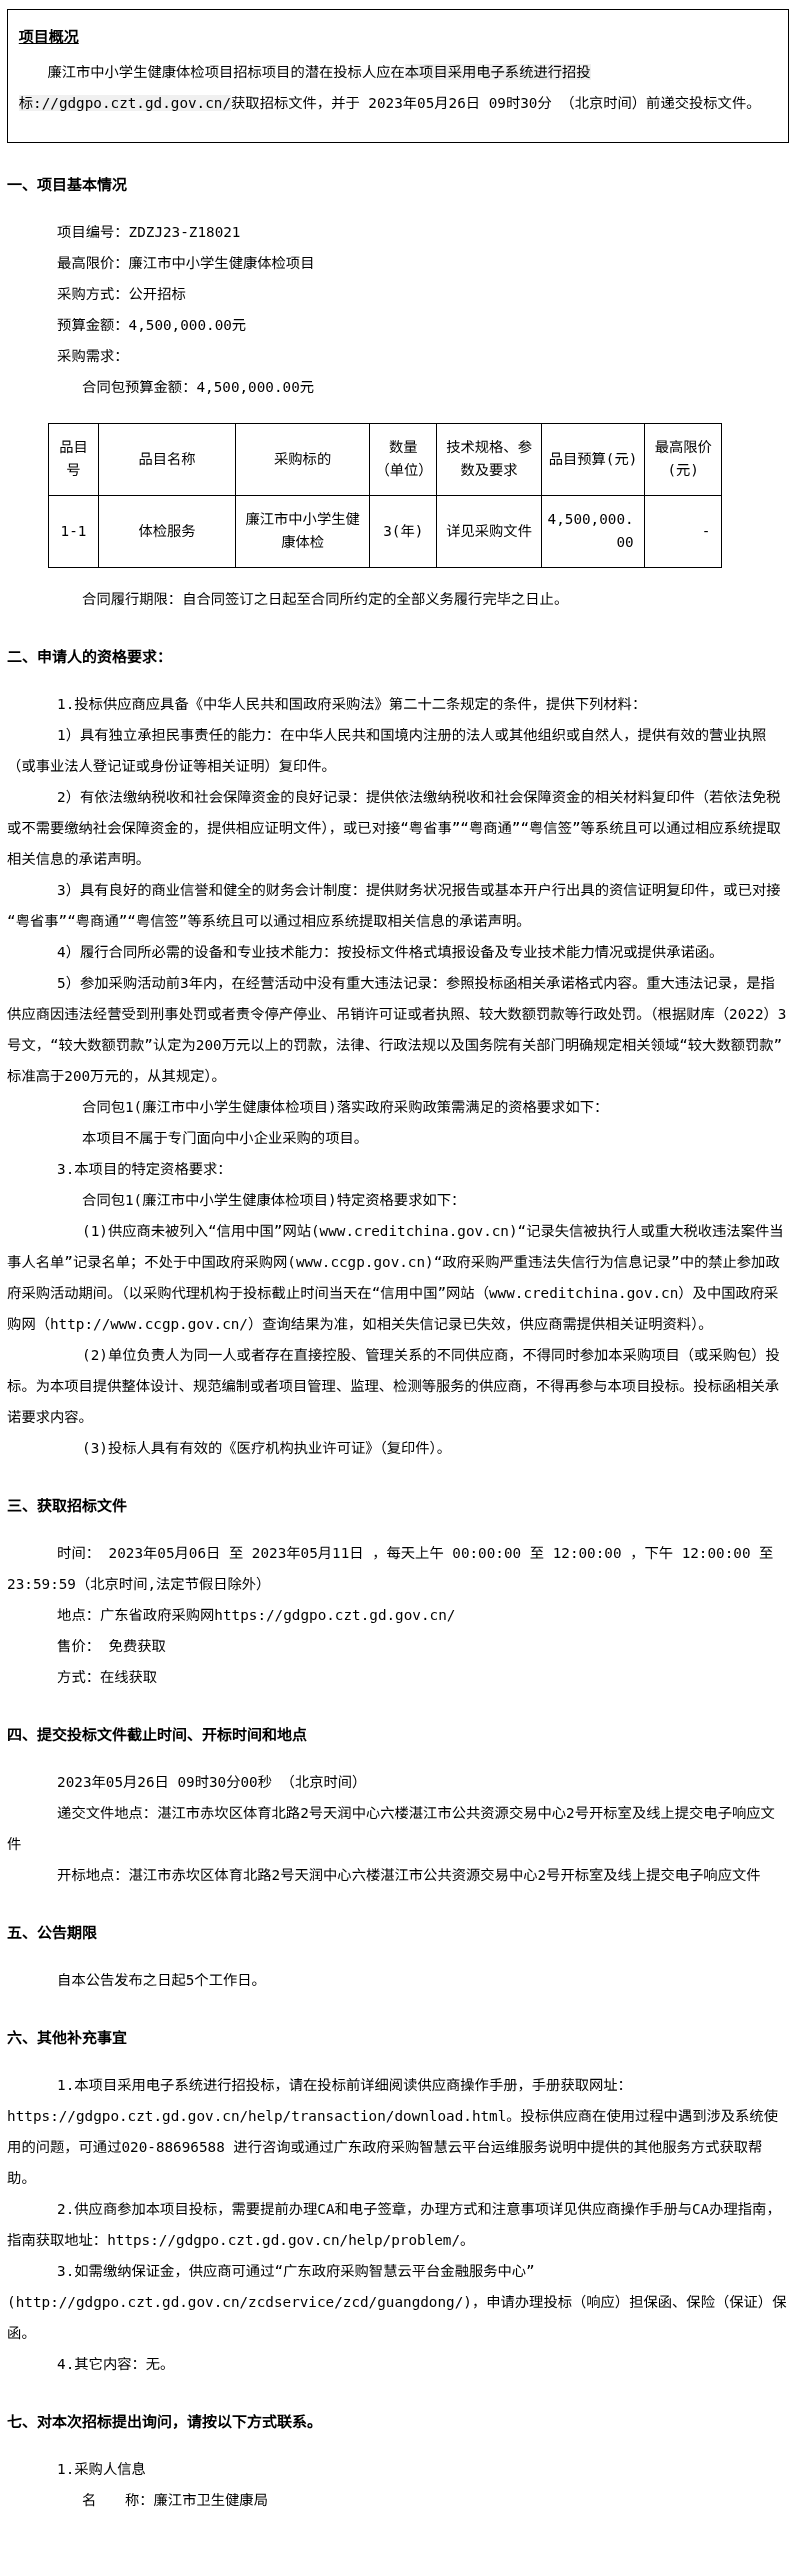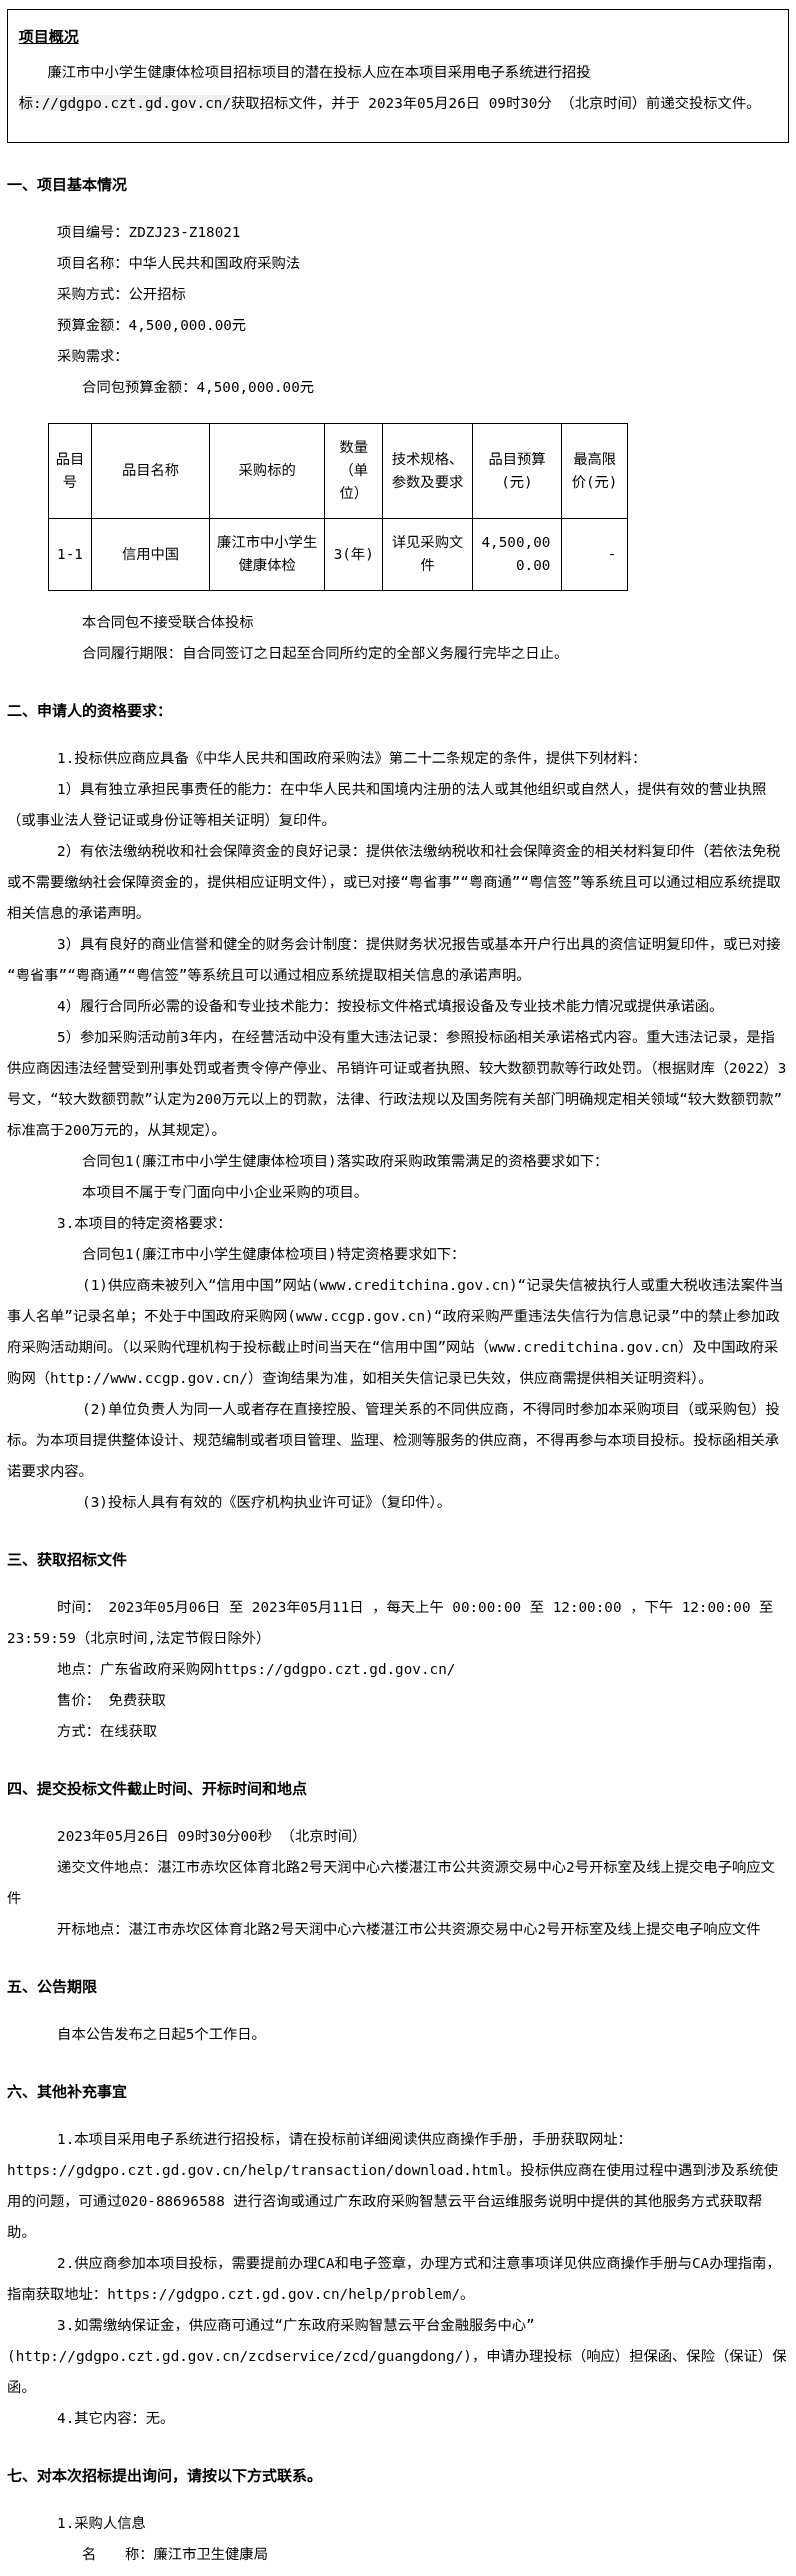--- a/index.html
+++ b/index.html
@@ -44,21 +44,21 @@
     font-size: 15px;
     margin: 27px 0 16px 0;
   }
   
   .ind-a { margin: 0; text-indent: 50px; }
   .ind-b { margin: 0; text-indent: 75px; }
   
   table.items {
     border-collapse: collapse;
     margin: 19.6px 0 16px 41px;
-    width: 580px;
+    width: 674px;
     table-layout: fixed;
   }
   table.items th, table.items td {
     border: 0.9px solid #000;
     text-align: center;
     vertical-align: middle;
     font-weight: normal;
     font-size: 14.3px;
     line-height: 23px;
     padding: 12.5px 5.4px;
@@ -78,21 +78,21 @@
 
 <div class="page">
 
   <div class="overview-box">
     <p class="overview-title">项目概况</p>
     <p class="para"><span>廉江市中小学生健康体检项目招标项目的潜在投标人应在</span><span class="hl">本项目采用电子系统进行招投标://gdgpo.czt.gd.gov.cn/</span><span>获取招标文件，并于 2023年05月26日 09时30分 （北京时间）前递交投标文件。</span></p>
   </div>
 
   <h2 class="sec-h">一、项目基本情况</h2>
   <p class="ind-a">项目编号：ZDZJ23-Z18021</p>
-  <p class="ind-a">项目名称：中华人民共和国政府采购法</p>
+  <p class="ind-a">最高限价：廉江市中小学生健康体检项目</p>
   <p class="ind-a">采购方式：公开招标</p>
   <p class="ind-a">预算金额：4,500,000.00元</p>
   <p class="ind-a">采购需求：</p>
   <p class="ind-b">合同包预算金额：4,500,000.00元</p>
 
   <table class="items">
     <colgroup>
       <col class="c1">
         <col class="c2">
         <col class="c3">
@@ -108,31 +108,30 @@
         <th>采购标的</th>
         <th>数量（单位）</th>
         <th>技术规格、参数及要求</th>
         <th>品目预算(元)</th>
         <th>最高限价(元)</th>
       </tr>
     </thead>
     <tbody>
       <tr>
         <td>1-1</td>
-        <td>信用中国</td>
+        <td>体检服务</td>
         <td>廉江市中小学生健康体检</td>
         <td>3(年)</td>
         <td>详见采购文件</td>
         <td class="num">4,500,000.00</td>
         <td class="num">-</td>
       </tr>
     </tbody>
   </table>
 
-  <p class="ind-b">本合同包不接受联合体投标</p>
   <p class="ind-b">合同履行期限：自合同签订之日起至合同所约定的全部义务履行完毕之日止。</p>
 
   <h2 class="sec-h">二、申请人的资格要求：</h2>
   <p class="ind-a">1.投标供应商应具备《中华人民共和国政府采购法》第二十二条规定的条件，提供下列材料：</p>
   <p class="ind-a">1）具有独立承担民事责任的能力：在中华人民共和国境内注册的法人或其他组织或自然人，提供有效的营业执照（或事业法人登记证或身份证等相关证明）复印件。</p>
   <p class="ind-a">2）有依法缴纳税收和社会保障资金的良好记录：提供依法缴纳税收和社会保障资金的相关材料复印件（若依法免税或不需要缴纳社会保障资金的，提供相应证明文件），或已对接“粤省事”“粤商通”“粤信签”等系统且可以通过相应系统提取相关信息的承诺声明。</p>
   <p class="ind-a">3）具有良好的商业信誉和健全的财务会计制度：提供财务状况报告或基本开户行出具的资信证明复印件，或已对接“粤省事”“粤商通”“粤信签”等系统且可以通过相应系统提取相关信息的承诺声明。</p>
   <p class="ind-a">4）履行合同所必需的设备和专业技术能力：按投标文件格式填报设备及专业技术能力情况或提供承诺函。</p>
   <p class="ind-a">5）参加采购活动前3年内，在经营活动中没有重大违法记录：参照投标函相关承诺格式内容。重大违法记录，是指供应商因违法经营受到刑事处罚或者责令停产停业、吊销许可证或者执照、较大数额罚款等行政处罚。（根据财库（2022）3号文，“较大数额罚款”认定为200万元以上的罚款，法律、行政法规以及国务院有关部门明确规定相关领域“较大数额罚款”标准高于200万元的，从其规定）。</p>
   <p class="ind-b">合同包1(廉江市中小学生健康体检项目)落实政府采购政策需满足的资格要求如下：</p>

